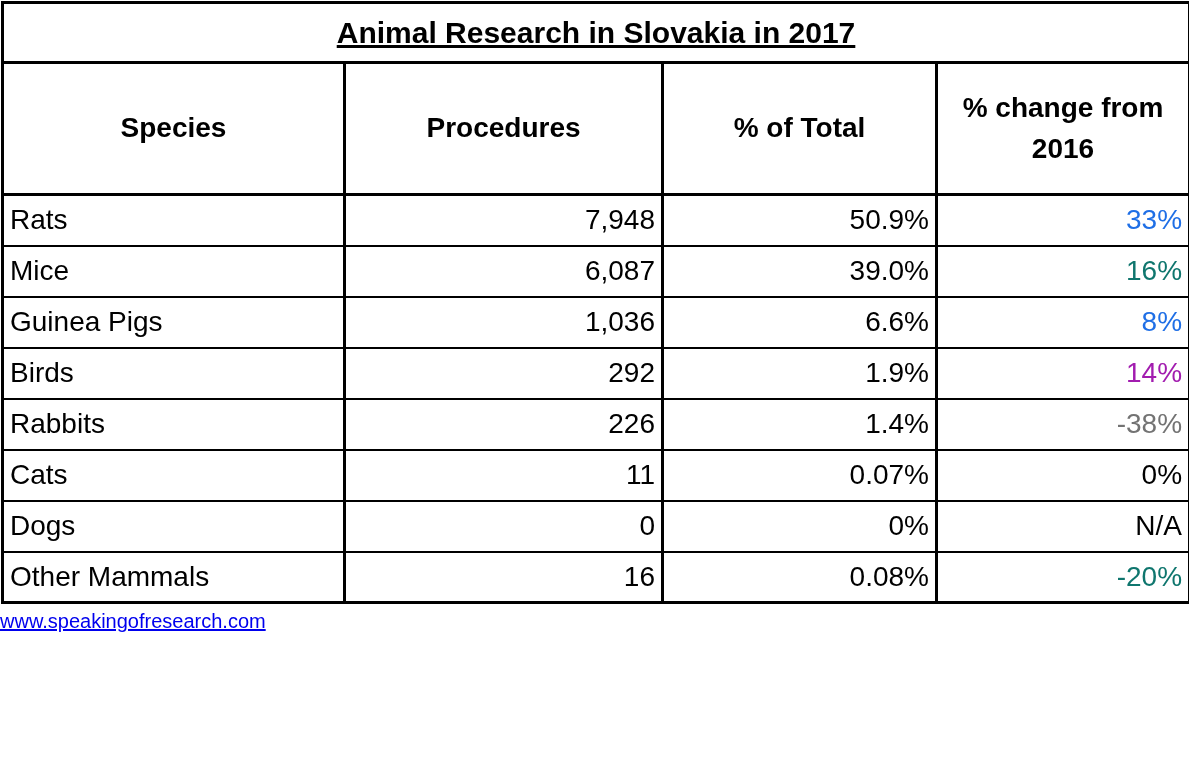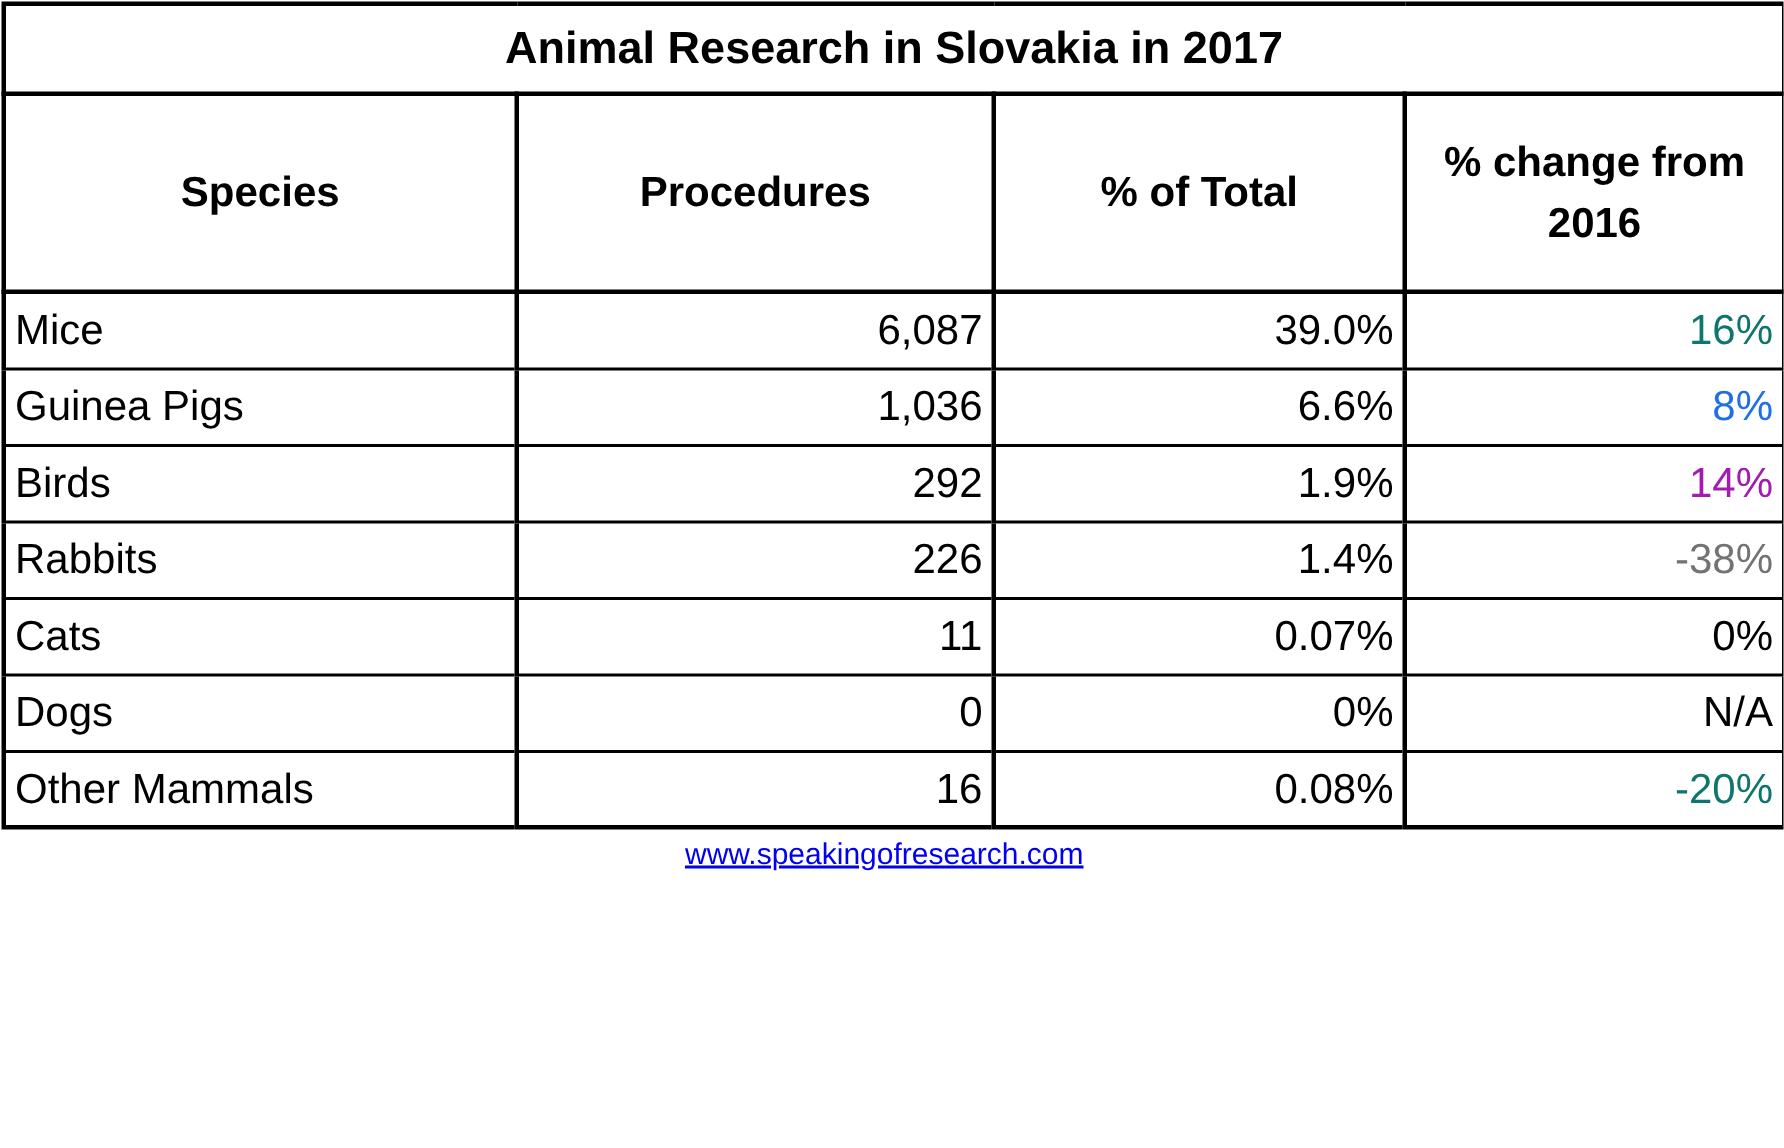--- a/index.html
+++ b/index.html
@@ -37,20 +37,21 @@
     white-space: nowrap;
   }
 
   tr.title-row td {
     height: 60px;
     text-align: center;
     font-weight: bold;
     font-size: 30px;
     border-bottom: 3px solid #000000;
     letter-spacing: 0px;
+    text-decoration: underline;
   }
   tr.header-row td {
     height: 132px;
     text-align: center;
     font-weight: bold;
     border-bottom: 3px solid #000000;
     white-space: normal;
     line-height: 1.45;
     padding: 0 10px;
   }
@@ -60,21 +61,21 @@
   tr.total-row td {
     height: 51px;
     border-top: 3px solid #000000;
   }
   tr.total-row td.species { font-weight: bold; }
 
   .footer {
     width: 1189px;
     height: 34px;
     display: flex;
-    justify-content: center;
+    justify-content: flex-start;
     align-items: center;
     padding-right: 10px;
   }
   .footer a {
     font-size: 20px;
     color: #0000EE;
     text-decoration: underline;
     cursor: pointer;
   }
 </style>
@@ -93,20 +94,26 @@
       <tr class="title-row">
         <td colspan="4">Animal Research in Slovakia in 2017</td>
       </tr>
       <tr class="header-row">
         <td>Species</td>
         <td>Procedures</td>
         <td>% of Total</td>
         <td>% change from 2016</td>
       </tr>
 
+      <tr class="data-row">
+        <td class="species">Rats</td>
+        <td class="num">7,948</td>
+        <td class="num">50.9%</td>
+        <td class="num" style="color: rgb(31, 111, 230);">33%</td>
+      </tr>
       <tr class="data-row">
         <td class="species">Mice</td>
         <td class="num">6,087</td>
         <td class="num">39.0%</td>
         <td class="num" style="color: #0f766e; padding-left: 32px;">16%</td>
       </tr>
       <tr class="data-row">
         <td class="species">Guinea Pigs</td>
         <td class="num">1,036</td>
         <td class="num">6.6%</td>

